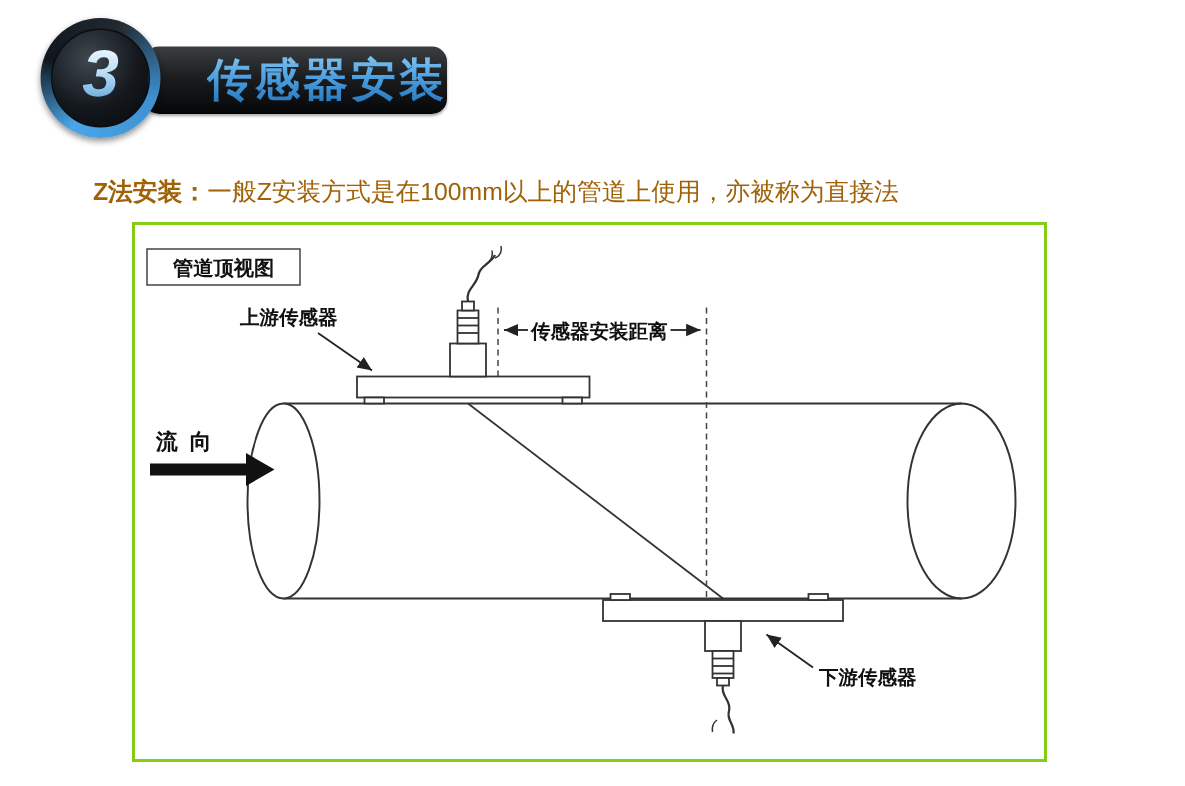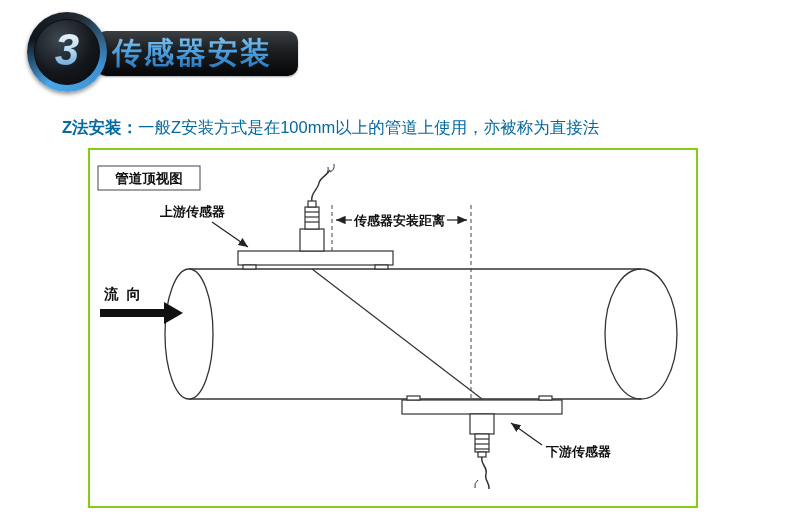--- a/index.html
+++ b/index.html
@@ -4,21 +4,21 @@
 <style>
   * { margin:0; padding:0; box-sizing:border-box; }
   html,body { background:#fff; }
   body { font-family:"Liberation Sans","DejaVu Sans",sans-serif; }
   .page { position:relative; width:790px; height:524px; background:#fff; overflow:hidden; }
 
   
   .banner {
     position:absolute; left:96px; top:31px; width:202px; height:45px;
     background:linear-gradient(180deg,#3c3f42 0%,#1b1d1f 45%,#050607 100%);
-    border-radius:10px; display:flex; align-items:center; justify-content:flex-start;
+    border-radius:10px; display:flex; align-items:center; justify-content:flex-end;
     padding-left:16px; z-index:1;
     box-shadow:0 1px 2px rgba(0,0,0,.35);
   }
   .banner-title {
     font-size:30px; font-weight:bold; letter-spacing:2px; color:#4da0e0;
   }
   .badge {
     position:absolute; left:27px; top:12px; width:80px; height:80px; border-radius:50%;
     background:conic-gradient(from 210deg,#4aa6e8 0deg,#10161d 80deg,#222a31 170deg,#3d8fd0 260deg,#4aa6e8 360deg);
     display:flex; align-items:center; justify-content:center; z-index:2;
@@ -37,21 +37,21 @@
   @supports (-webkit-background-clip: text) {
     .banner-title { background:linear-gradient(180deg,#8ecdf5 0%,#4da0e0 45%,#1d6cb4 100%);
       -webkit-background-clip:text; background-clip:text; color:transparent; }
     .badge-number { background:linear-gradient(180deg,#ffffff 0%,#bfe0f7 45%,#4792d0 100%);
       -webkit-background-clip:text; background-clip:text; color:transparent; }
   }
 
   
   .desc {
     position:absolute; left:62px; top:117px; width:700px;
-    font-size:16.5px; color:#0369a1; white-space:nowrap;
+    font-size:16.5px; color:#a16207; white-space:nowrap;
   }
   .desc-label { font-weight:bold; }
 
   
   .diagram-box {
     position:absolute; left:88px; top:148px; width:610px; height:360px;
     border:2px solid #84cc16; background:#fff;
   }
   .diagram-box svg { display:block; width:100%; height:100%; }
   .svg-label { font-family:"Liberation Sans","DejaVu Sans",sans-serif; font-weight:bold; fill:#111; }

